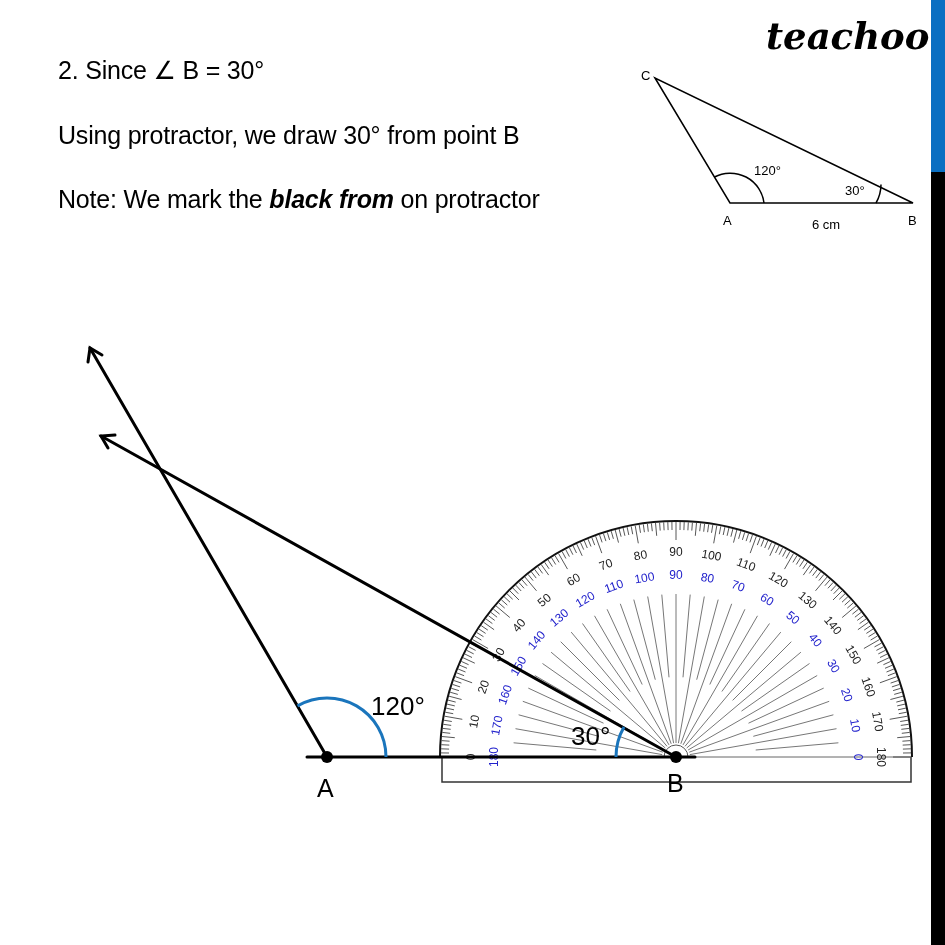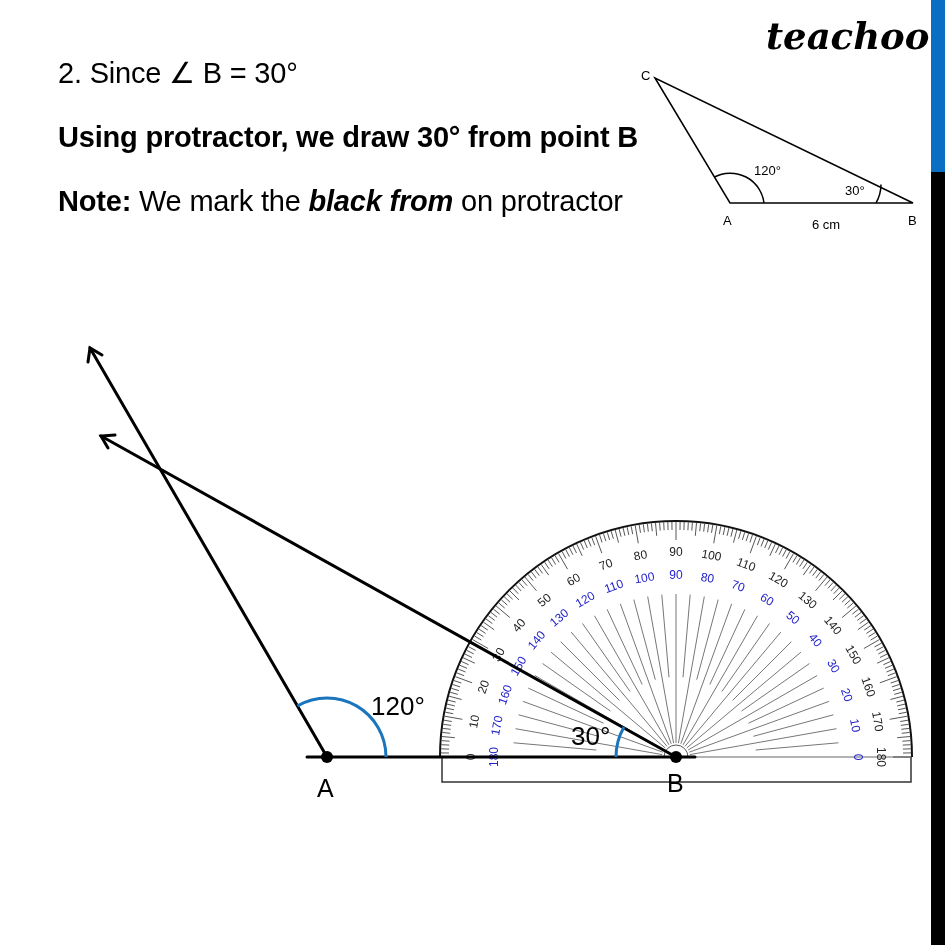--- a/index.html
+++ b/index.html
@@ -3,27 +3,27 @@
 <meta charset="utf-8">
 <style>
   html, body { margin: 0; padding: 0; }
   body {
     width: 945px; height: 945px; position: relative; overflow: hidden;
     background: #ffffff;
     font-family: "Liberation Sans", "DejaVu Sans", sans-serif;
     color: #000;
   }
   .line-text {
-    position: absolute; left: 58px; font-size: 29px; white-space: nowrap;
+    position: absolute; left: 58px; font-size: 25px; white-space: nowrap;
     letter-spacing: -0.2px;
   }
   #l1 { top: 56px; }
-  #l2 { top: 121px; font-weight: bold; }
+  #l2 { top: 121px; }
   #l3 { top: 185px; }
-  .bold { font-weight: bold; }
+  .bold { font-weight: normal; }
   .bi { font-weight: bold; font-style: italic; }
   .logo {
     position: absolute; left: 766px; top: 14px;
     font-family: "DejaVu Serif", serif; font-weight: bold; font-style: italic;
     font-size: 37px; letter-spacing: 0px; color: #000;
   }
   .sidebar-blue { position: absolute; left: 931px; top: 0; width: 14px; height: 172px; background: #0a6fc2; }
   .sidebar-black { position: absolute; left: 931px; top: 172px; width: 14px; height: 773px; background: #000; }
   svg { position: absolute; left: 0; top: 0; }
   .svgtext { font-family: "Liberation Sans", "DejaVu Sans", sans-serif; }

